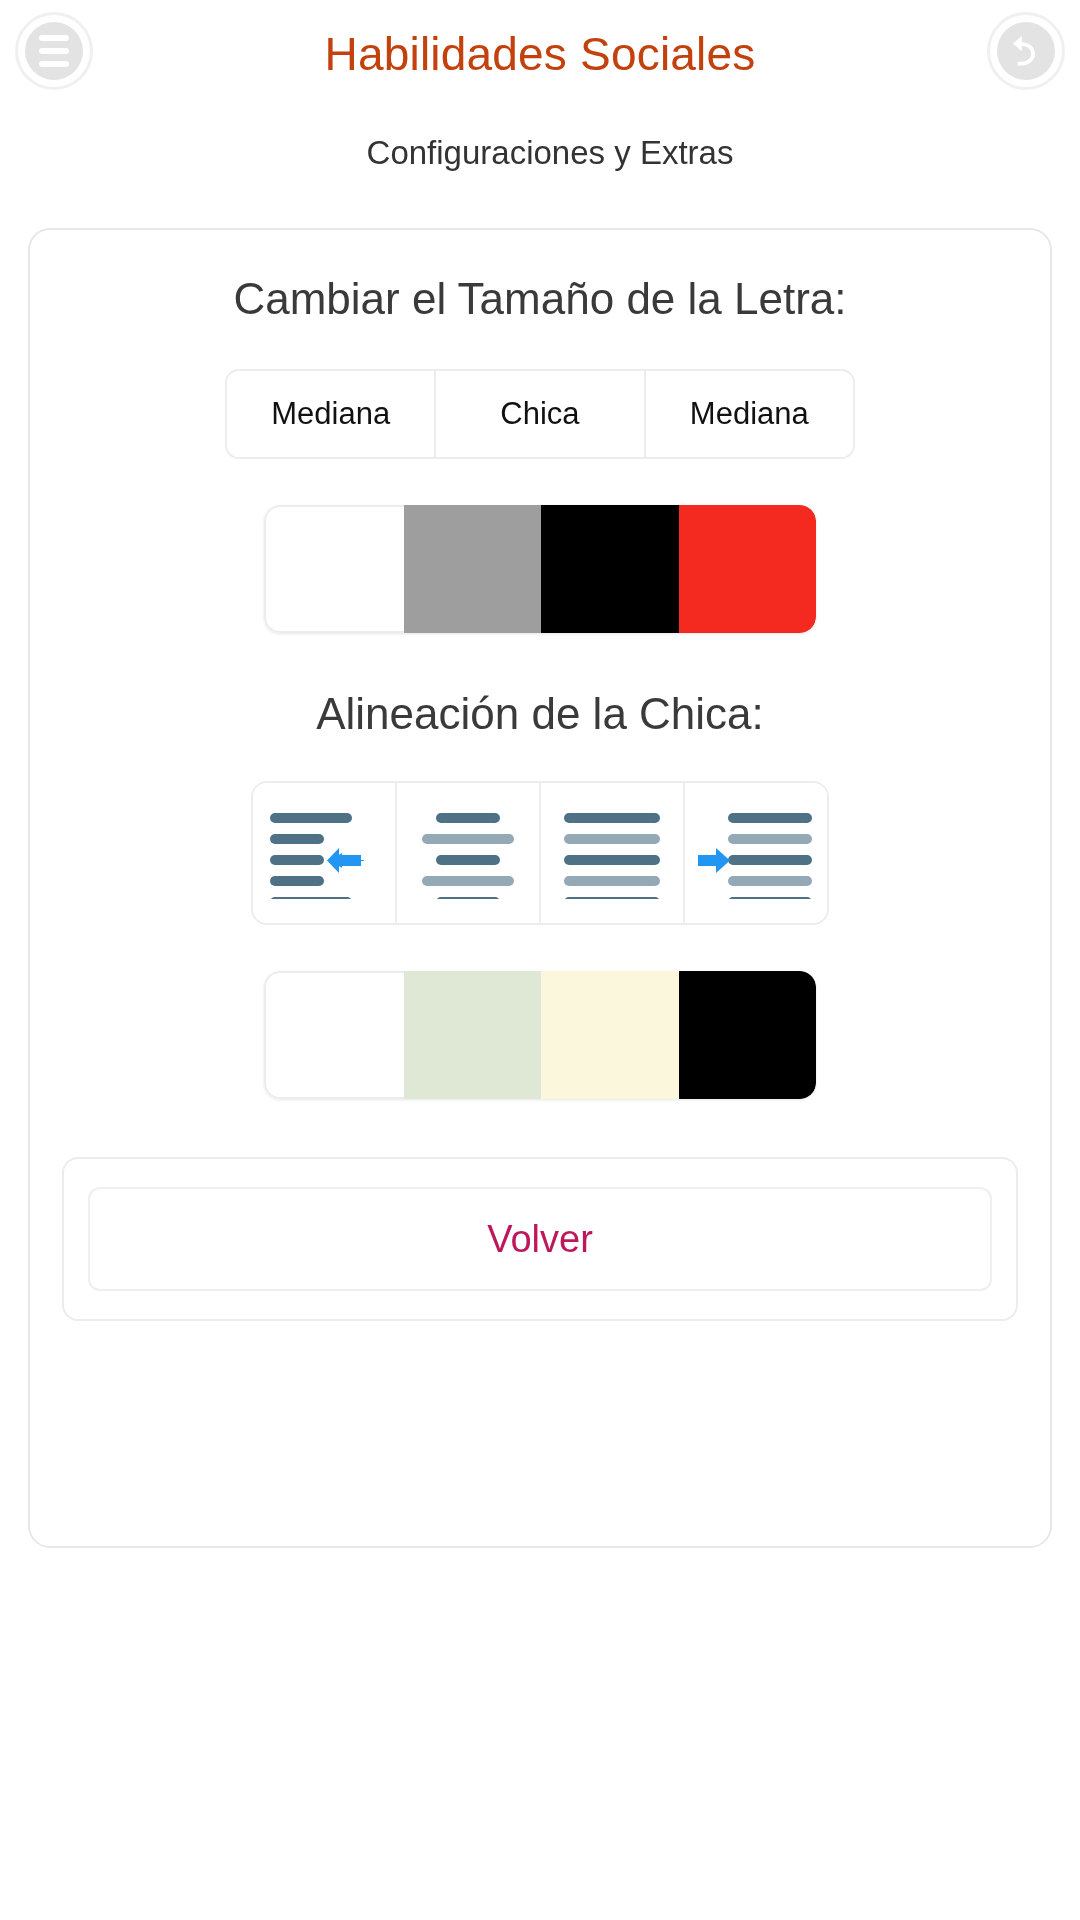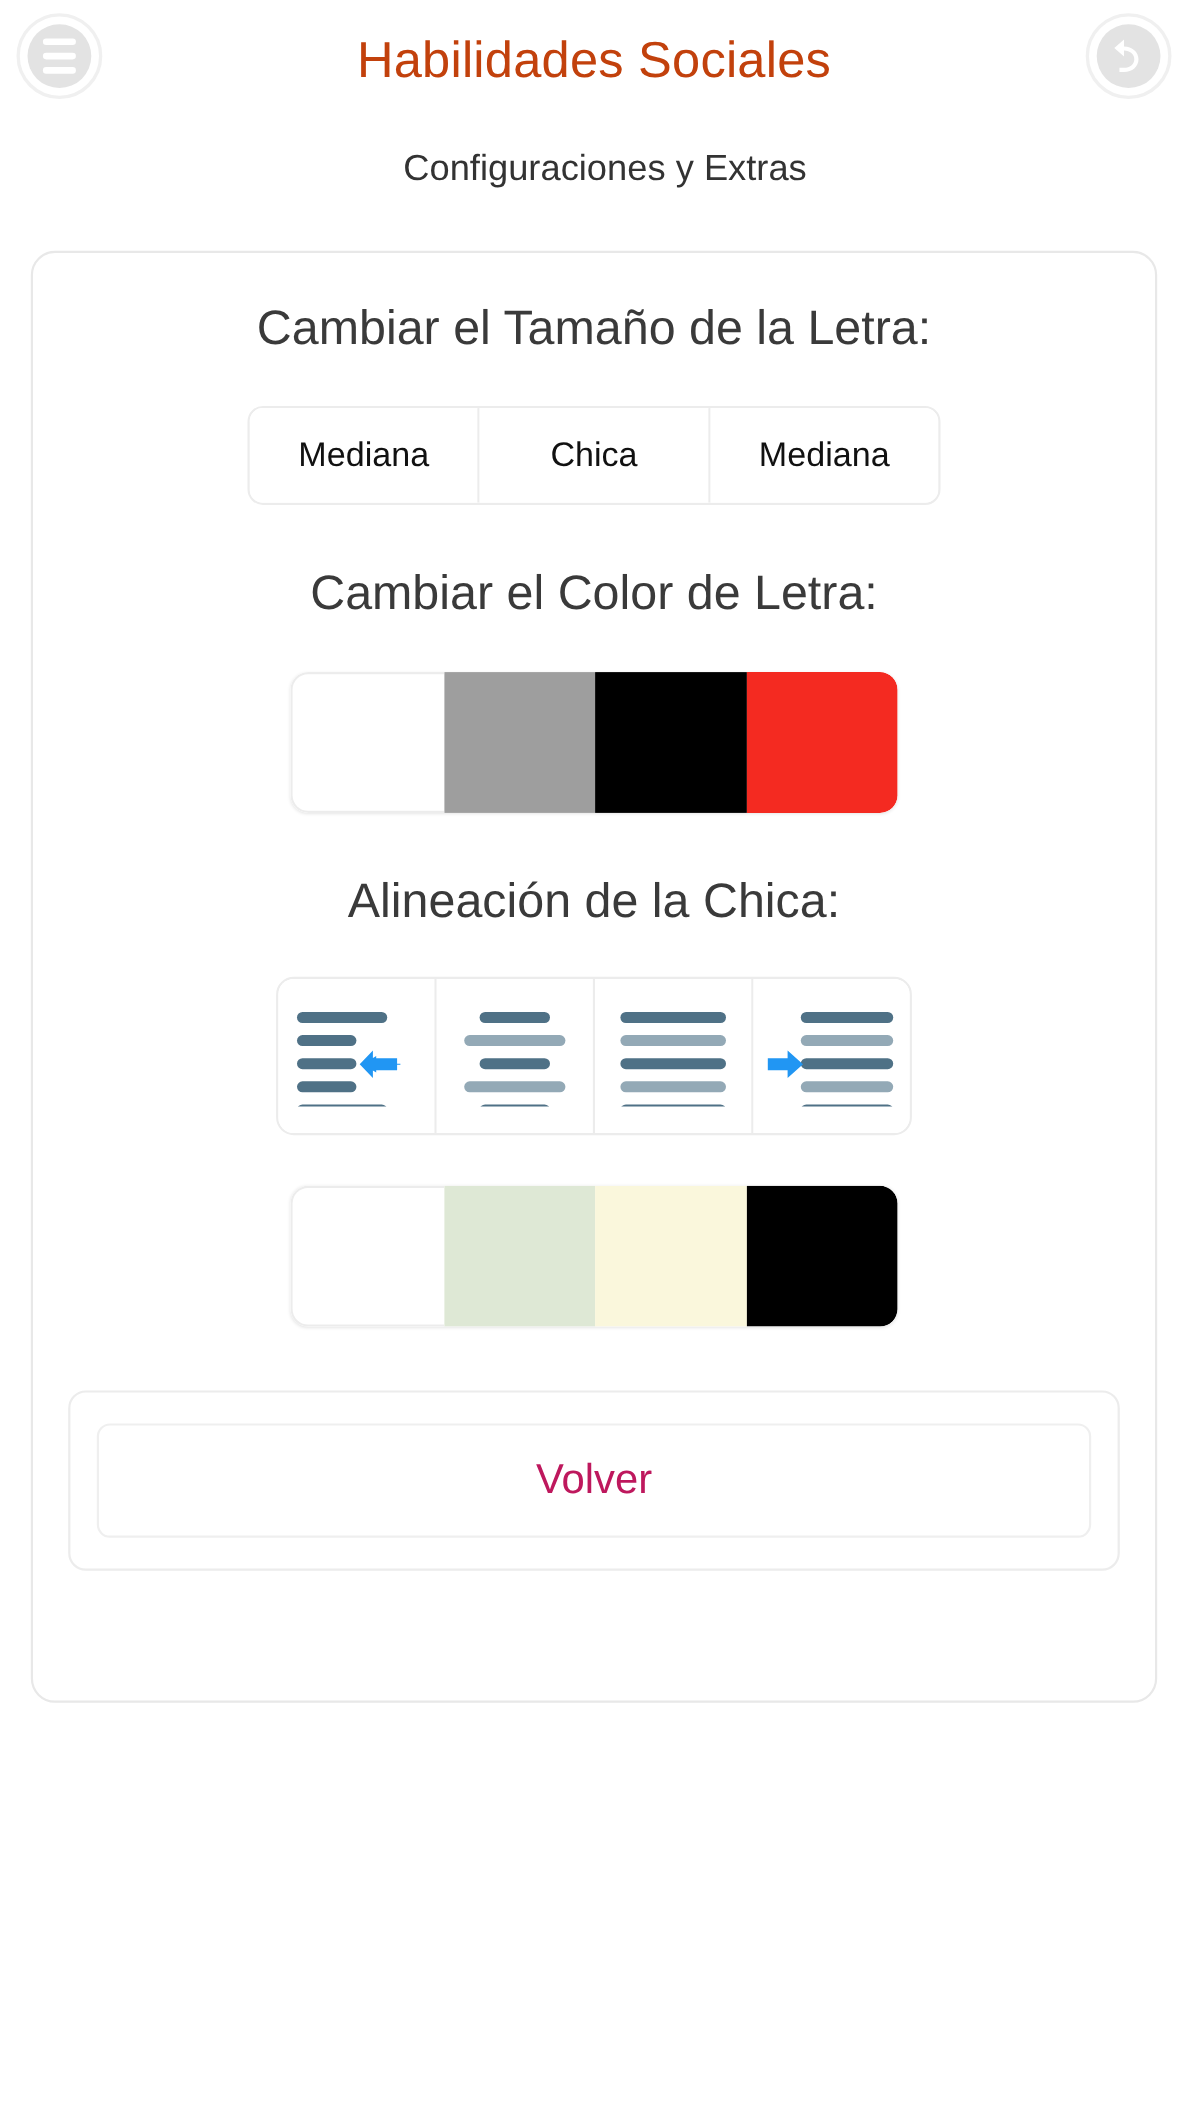--- a/index.html
+++ b/index.html
@@ -216,21 +216,20 @@
   <div class="card">
 
     <div class="section-title">Cambiar el Tamaño de la Letra:</div>
 
     <div class="segmented">
       <div class="seg">Mediana</div>
       <div class="seg">Chica</div>
       <div class="seg">Mediana</div>
     </div>
 
-    <div class="section-title" style="margin-top:56px;">Cambiar el Color de Letra:</div>
 
     <div class="color-strip">
       <div class="swatch white-sw" style="background-color: rgb(255, 255, 255);"></div>
       <div class="swatch" style="background-color: rgb(158, 158, 158);"></div>
       <div class="swatch" style="background-color: rgb(0, 0, 0);"></div>
       <div class="swatch" style="border-radius: 0px 16px 16px 0px; background-color: rgb(244, 42, 33);"></div>
     </div>
 
     <div class="section-title" style="margin-top:56px;">Alineación de la Chica:</div>
 

